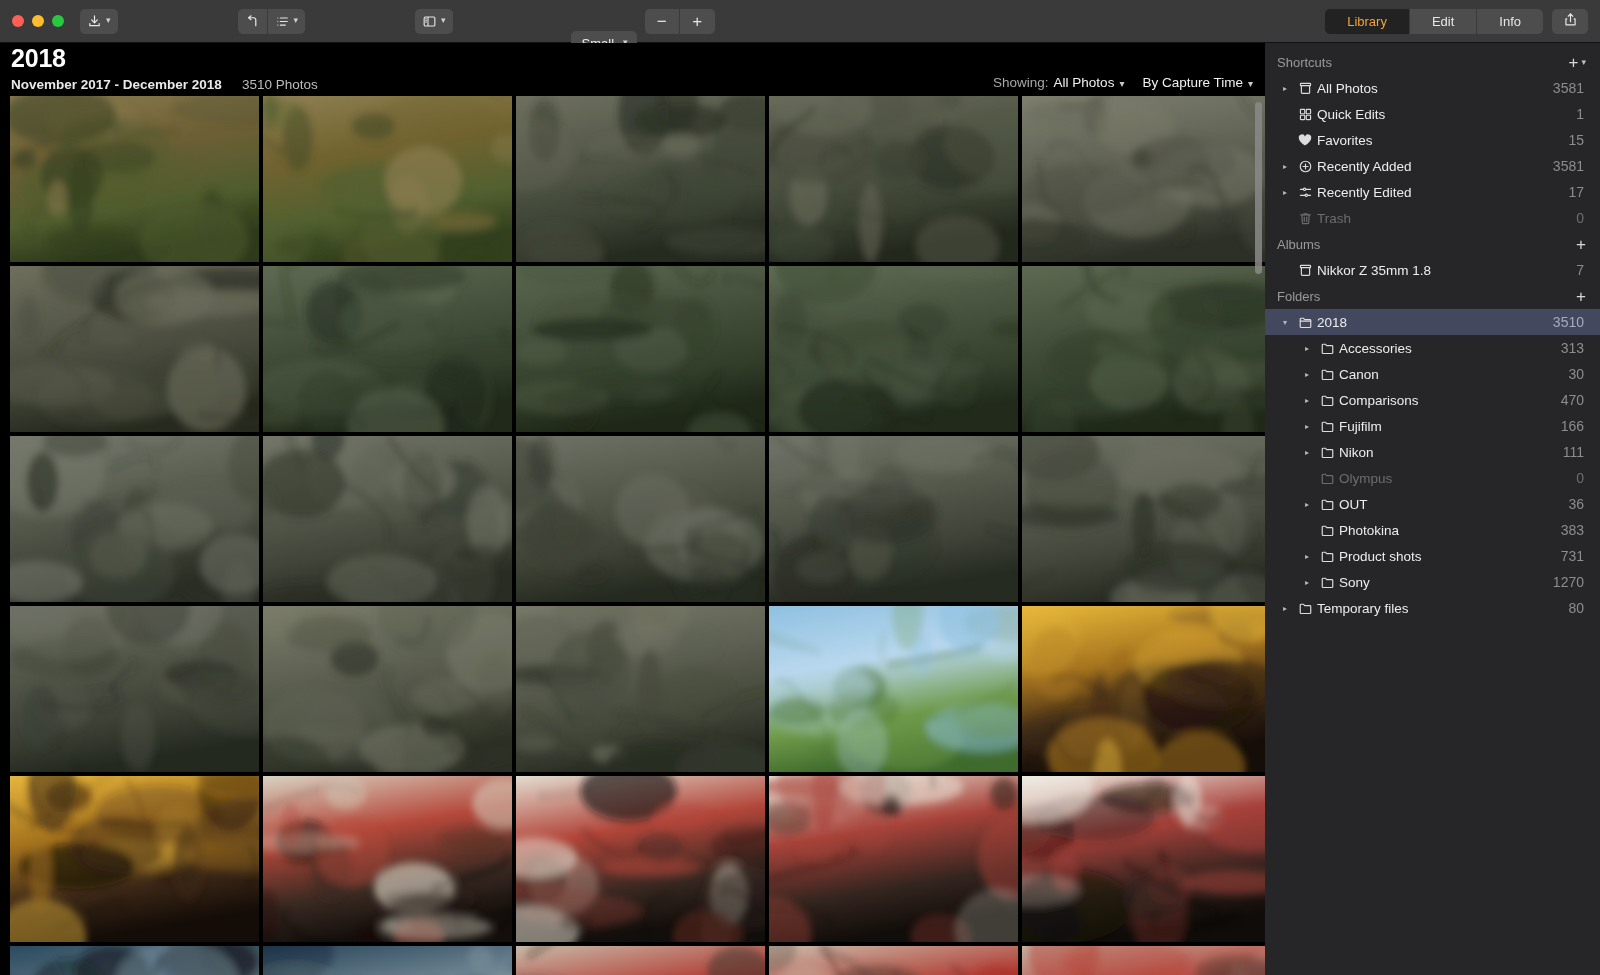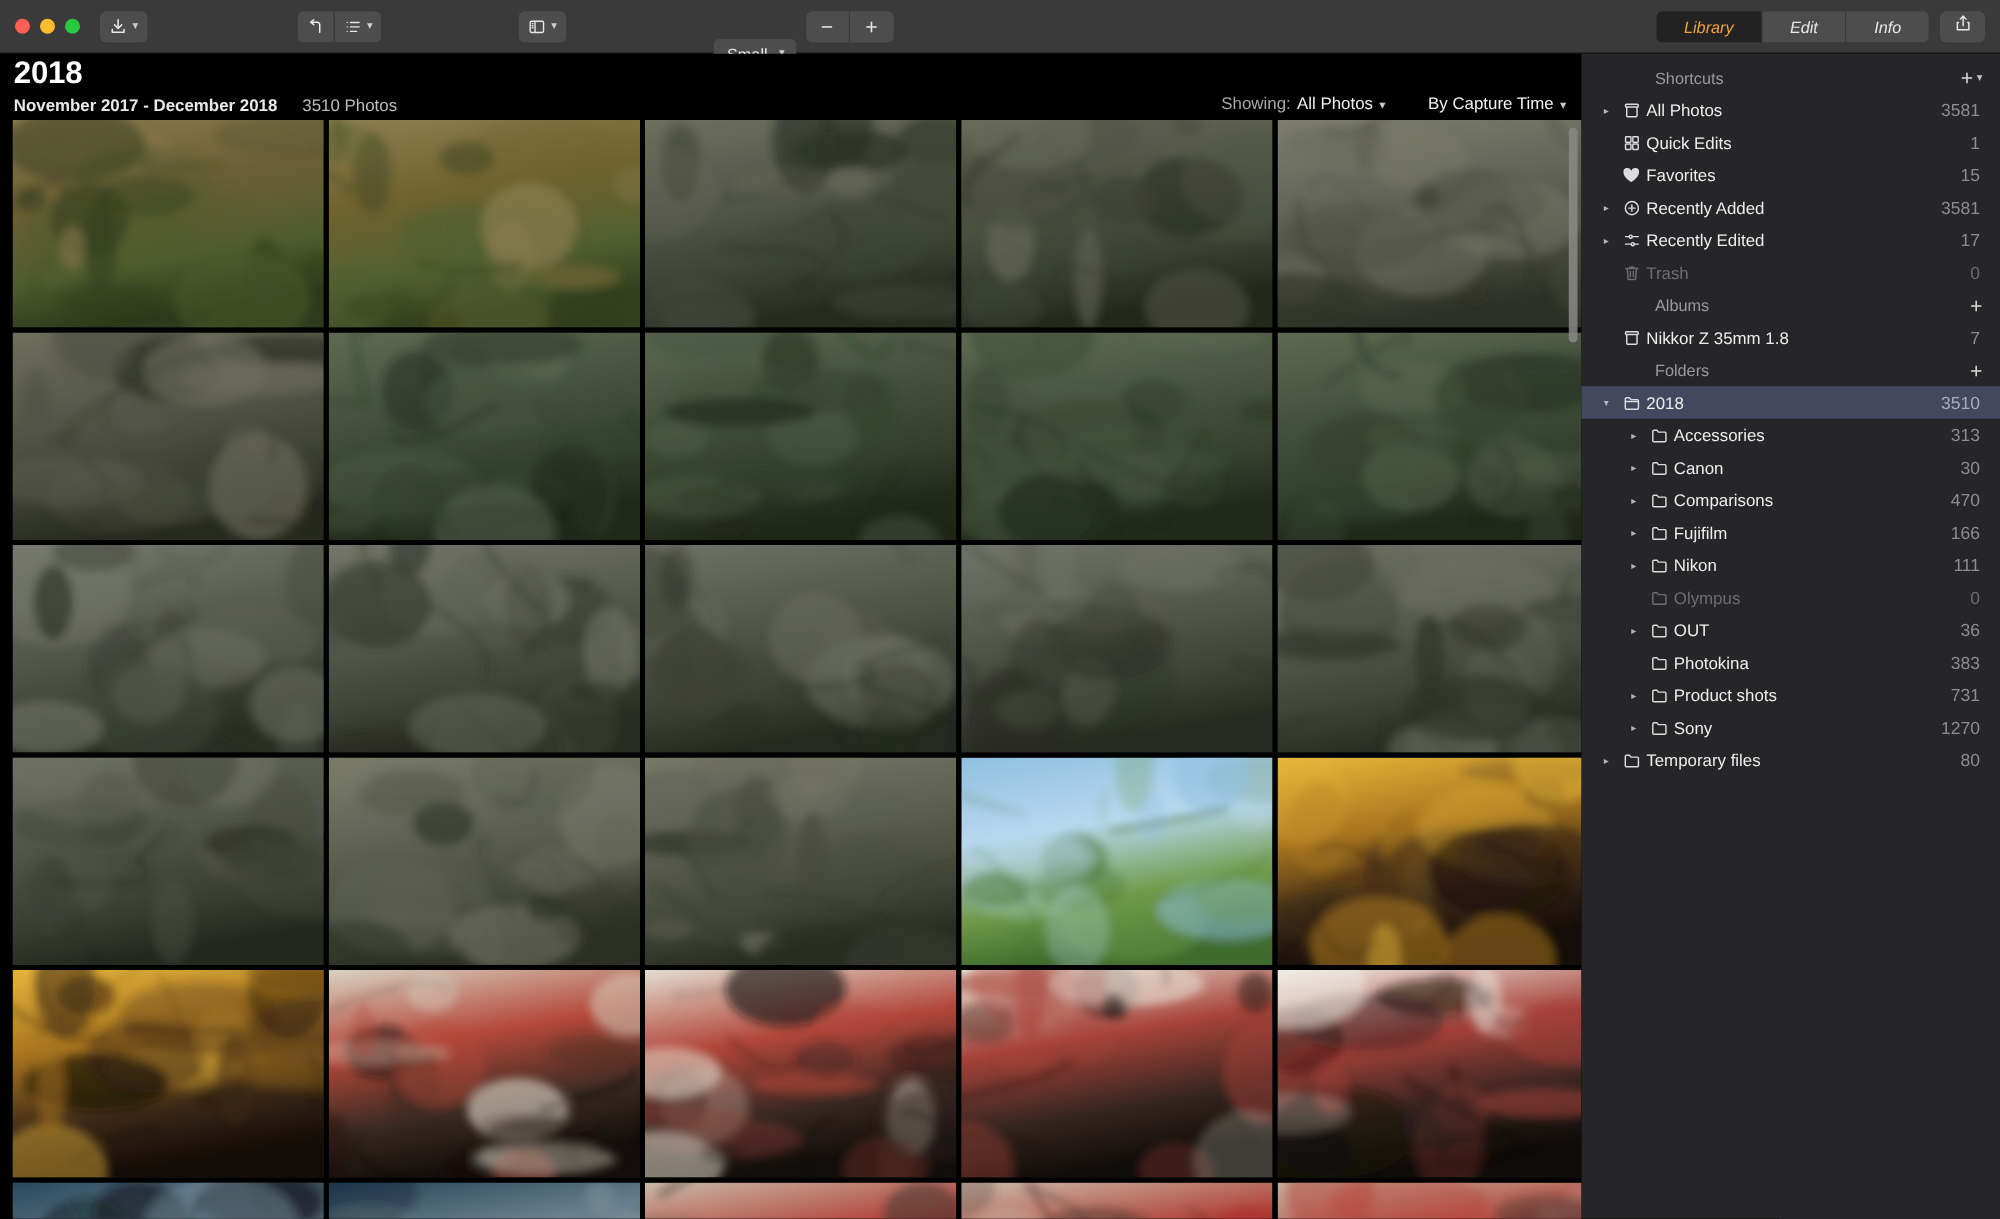--- a/index.html
+++ b/index.html
@@ -61,21 +61,20 @@
     display: flex; align-items: center; justify-content: center;
     color: #e4e4e4; font-size: 17px; line-height: 1;
   }
   .pmbtn.minus { border-radius: 5px 0 0 5px; border-right: 1px solid #3a3a3a; }
   .pmbtn.plus  { border-radius: 0 5px 5px 0; }
 
   .tb-right { margin-left: auto; display: flex; align-items: center; gap: 9px; }
   .segmented {
     display: flex; border-radius: 5px; overflow: hidden;
     height: 25px;
-    font-style: italic;
   }
   .seg {
     padding: 0 22px; height: 25px;
     display: flex; align-items: center; justify-content: center;
     background: #4d4d4d; color: #e6e6e6; font-size: 13px;
     border-right: 1px solid #3a3a3a;
   }
   .seg:last-child { border-right: none; }
   .seg.active { background: #222; color: #f2a33c; }
   .sharebtn {
@@ -92,21 +91,21 @@
   .header { height: 53px; min-height: 53px; background: #000; position: relative; padding: 0 12px; }
   .h-title {
     position: absolute; left: 11px; top: 1px;
     font-size: 25px; font-weight: bold; color: #fff; letter-spacing: -0.2px;
   }
   .h-sub { position: absolute; left: 11px; top: 34px; display: flex; align-items: baseline; gap: 20px; }
   .h-range { font-size: 13.5px; font-weight: bold; color: #e9e9e9; }
   .h-count { font-size: 13.5px; color: #bdbdbd; }
   .h-right {
     position: absolute; right: 12px; top: 32px;
-    display: flex; align-items: flex-end; gap: 34px;
+    display: flex; align-items: flex-end; gap: 18px;
     font-size: 13.5px;
   }
   .showing-wrap { display: flex; align-items: center; gap: 5px; }
   .showing-lbl { color: #a8a8a8; }
   .showing-val { color: #f0f0f0; }
   .sort-wrap { display: flex; align-items: center; gap: 5px; color: #f0f0f0; }
   .cdown { font-size: 10px; color: #c8c8c8; transform: translateY(1px); }
 
   
   .gridwrap { flex: 1; position: relative; overflow: hidden; background: #000; padding-left: 10px; }
@@ -130,21 +129,21 @@
   .sidebar {
     width: 335px; min-width: 335px; background: #262628;
     color: #e6e6e6; font-size: 13.5px;
     padding-top: 6px; overflow: hidden;
   }
   .sec-head {
     display: flex; align-items: center;
     height: 26px; padding: 0 14px 0 12px;
     color: #9a9a9c; font-size: 13px;
   }
-  .sec-head .t { flex: 1; margin-left: 47px; }
+  .sec-head .t { flex: 1; }
   .sec-head .plus { color: #d8d8d8; font-size: 17px; line-height: 1; display: flex; align-items: center; gap: 3px; }
   .sec-head .plus .chev2 { font-size: 9px; color: #c0c0c0; }
 
   .row {
     display: flex; align-items: center;
     height: 26px; padding-right: 16px;
     position: relative;
   }
   .row.selected { background: #44485f; }
   .row .tri {

